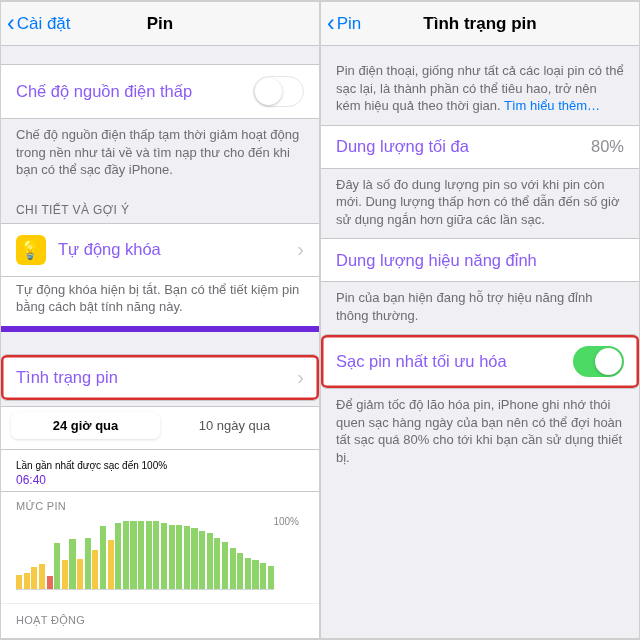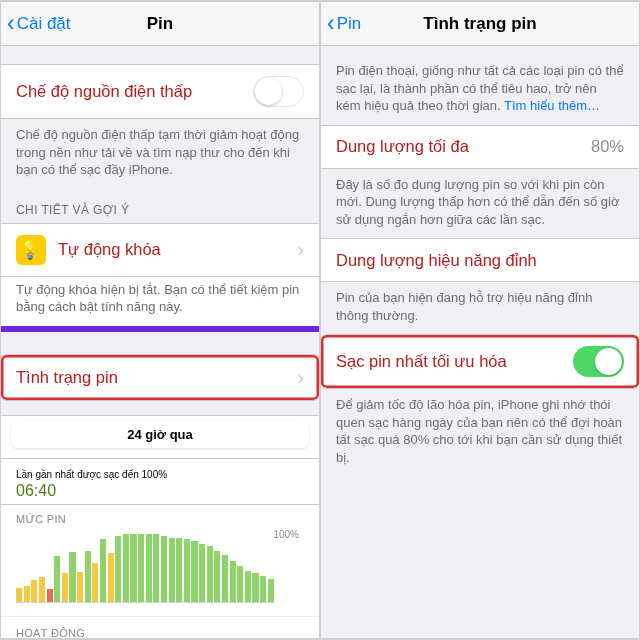--- a/index.html
+++ b/index.html
@@ -4,41 +4,41 @@
 <style>
   * { box-sizing: border-box; margin: 0; padding: 0; font-family: -apple-system, "Helvetica Neue", Arial, sans-serif; }
   body { width: 640px; height: 640px; background: #cfcfcf; display: flex; }
   .phone { width: 318px; height: 636px; background: #efeff4; margin: 2px 1px; overflow: hidden; position: relative; display: flex; flex-direction: column; }
   .nav { height: 44px; background: #f7f7f8; border-bottom: 1px solid #c8c7cc; display: flex; align-items: center; justify-content: center; position: relative; }
   .nav-title { font-weight: 600; font-size: 17px; color: #000; }
   .nav-back { position: absolute; left: 6px; display: flex; align-items: center; color: #007aff; font-size: 17px; }
   .nav-back .chev { font-size: 23px; line-height: 1; margin-right: 2px; font-weight: 300; }
   .content { flex: 1; overflow-y: hidden; }
   .cell { background: #fff; border-top: 1px solid #c8c7cc; border-bottom: 1px solid #c8c7cc; padding: 11px 15px; display: flex; align-items: center; justify-content: space-between; min-height: 44px; }
-  .cell-label { font-size: 16.5px; color: #b91c1c; }
+  .cell-label { font-size: 16.5px; color: #8b5cf6; }
   .cell-value { font-size: 16.5px; color: #8e8e93; }
   .footer { padding: 7px 15px 10px; font-size: 13px; color: #6d6d72; line-height: 1.35; }
   .header-txt { padding: 14px 15px 6px; font-size: 12px; color: #6d6d72; letter-spacing: 0.4px; }
   .toggle { width: 51px; height: 31px; border-radius: 16px; position: relative; flex-shrink: 0; }
   .toggle-off { background: #fff; border: 1.5px solid #e5e5e5; }
   .toggle-on { background: #4cd964; }
   .knob { width: 27px; height: 27px; background: #fff; border-radius: 50%; position: absolute; top: 2px; box-shadow: 0 1px 3px rgba(0,0,0,.25); }
   .toggle-off .knob { left: 1px; top: 0.5px; }
   .toggle-on .knob { right: 2px; }
   .chev-r { color: #c7c7cc; font-size: 20px; font-weight: 300; }
   .bulb-icon { width: 30px; height: 30px; background: #ffcc00; border-radius: 6px; display: flex; align-items: center; justify-content: center; color: #fff; font-size: 18px; margin-right: 12px; flex-shrink: 0; }
   .row-with-icon { display: flex; align-items: center; flex: 1; }
   .highlighted { box-shadow: inset 0 0 0 2.5px #d92f2f; border-radius: 6px; }
-  .seg { display: flex; background: #fff; border-top: 1px solid #c8c7cc; border-bottom: 1px solid #c8c7cc; padding: 5px 10px 10px; margin-top: 14px; }
+  .seg { display: flex; background: #fff; border-top: 1px solid #c8c7cc; border-bottom: 1px solid #c8c7cc; padding: 5px 10px 10px; margin-top: 5px; }
   .seg-btn { flex: 1; text-align: center; font-size: 13px; padding: 6px 4px; color: #000; }
   .seg-sel { background: #fff; border-radius: 7px; box-shadow: 0 1px 3px rgba(0,0,0,.12); font-weight: 600; }
   .seg-unsel { color: #555; }
   .charge-block { background: #fff; padding: 10px 15px 4px; border-bottom: 1px solid #c8c7cc; }
   .charge-title { font-size: 10px; color: #000; }
-  .charge-sub { font-size: 16px; color: #4d7c0f; margin-top: 2px; }
+  .charge-sub { font-size: 12px; color: #6d28d9; margin-top: 2px; }
   .sect-label { font-size: 11px; color: #8a8a8e; padding: 8px 15px 2px; background: #fff; letter-spacing: 0.3px; }
   .chart { background: #fff; height: 90px; padding: 0 15px 6px; position: relative; border-bottom: 1px solid #eee; }
   .chart2 { background: #fff; height: 90px; padding: 4px 15px 0; position: relative; }
   .bars { position: absolute; left: 15px; right: 45px; bottom: 14px; top: 4px; display: flex; align-items: flex-end; gap: 1.5px; }
   .bar { flex: 1; background: #8fd46a; }
   .bar.y { background: #f6c945; }
   .bar.r { background: #e86a58; }
   .baseline { position: absolute; left: 15px; right: 45px; bottom: 13px; border-top: 1px solid #d4d4d8; }
   .ylab { position: absolute; right: 20px; font-size: 10px; color: #8a8a8e; }
   .link { color: #007aff; }
@@ -76,20 +76,21 @@
     <div class="footer" style="background:#fff;border-bottom:6px solid #6d28d9;padding-top:4px;">Tự động khóa hiện bị tắt. Bạn có thể tiết kiệm pin bằng cách bật tính năng này.</div>
 
     <div style="height:22px"></div>
     <div class="cell highlighted">
       <span class="cell-label">Tình trạng pin</span>
       <span class="chev-r">›</span>
     </div>
 
     <div class="seg">
       <div class="seg-btn seg-sel">24 giờ qua</div>
+      <div class="seg-btn seg-unsel">10 ngày qua</div>
     </div>
 
     <div class="charge-block">
       <div class="charge-title">Lần gần nhất được sạc đến 100%</div>
       <div class="charge-sub">06:40</div>
     </div>
 
     <div class="sect-label">MỨC PIN</div>
     <div class="chart">
       <div class="ylab" style="top:2px">100%</div>

